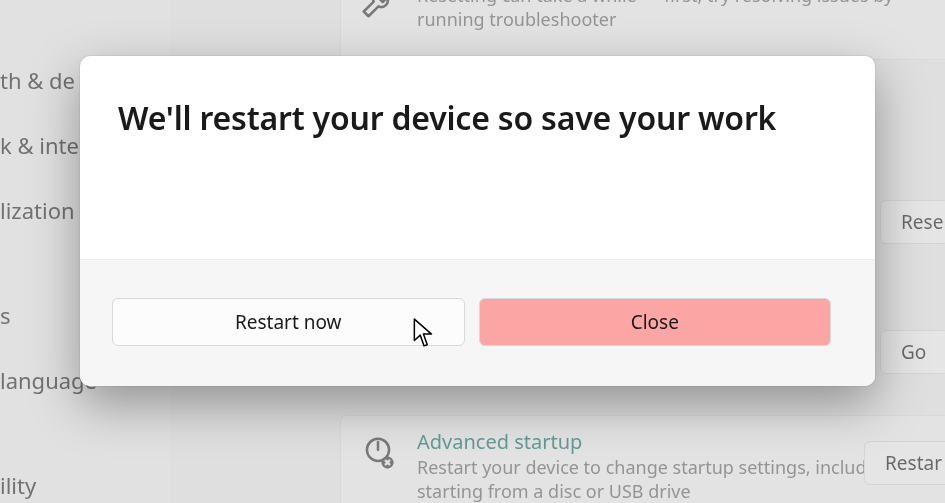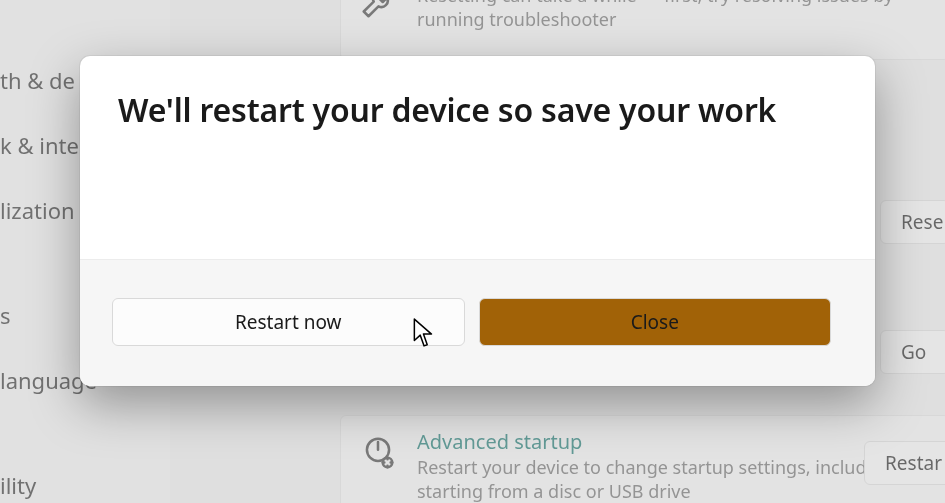--- a/index.html
+++ b/index.html
@@ -56,21 +56,21 @@
       left: 80px; top: 56px;
       width: 795px; height: 330px;
       background: #ffffff;
       border-radius: 10px;
       box-shadow: 0 18px 50px rgba(0,0,0,0.35), 0 0 0 1px rgba(0,0,0,0.05);
       display: flex; flex-direction: column;
       overflow: hidden;
     }
     .dialog-body {
       flex: 1;
-      padding: 32px 38px 20px 38px;
+      padding: 40px 38px 20px 38px;
     }
     .dialog-title {
       font-size: 32px;
       font-weight: 600;
       margin-bottom: 22px;
       letter-spacing: -0.2px;
     }
     .dialog-text {
       font-size: 19px;
       line-height: 1.45;
@@ -81,21 +81,21 @@
       border-top: 1px solid #ececec;
       padding: 38px 44px 40px 32px;
       display: flex;
       gap: 14px;
     }
     .dlg-btn {
       flex: 1;
       height: 48px;
       border: 1px solid #d9d9d9;
       border-radius: 6px;
-      background: #a16207;
+      background: #fca5a5;
       font-size: 19px;
       color: #1a1a1a;
       display: flex;
       align-items: center;
       justify-content: center;
       cursor: pointer;
     }
     .dlg-btn.primary { background: #fcfcfc; }
 
     

